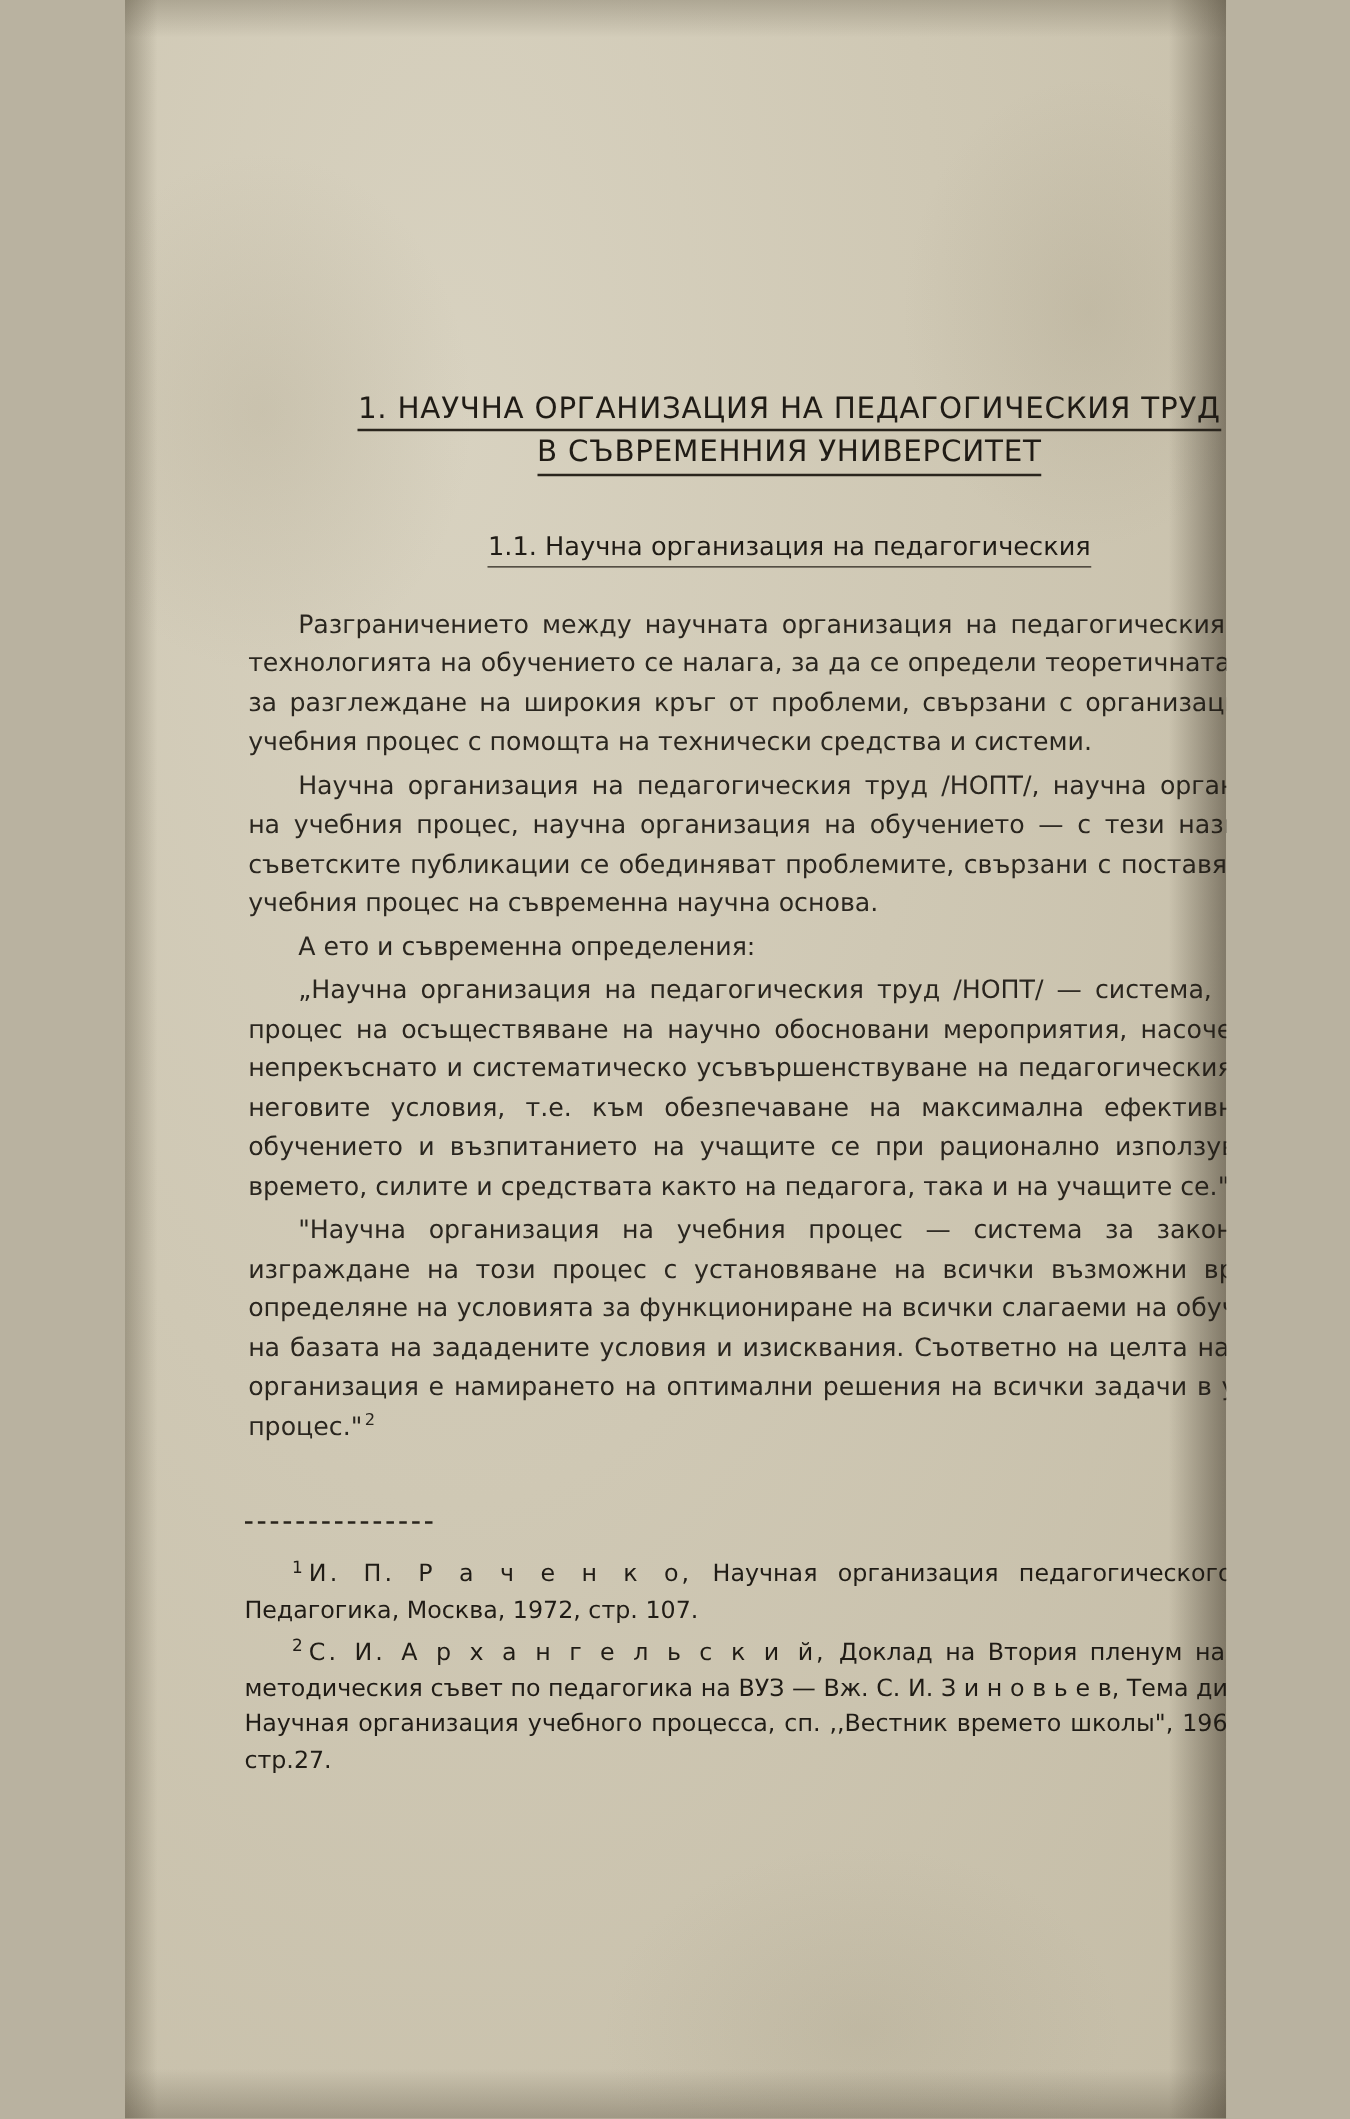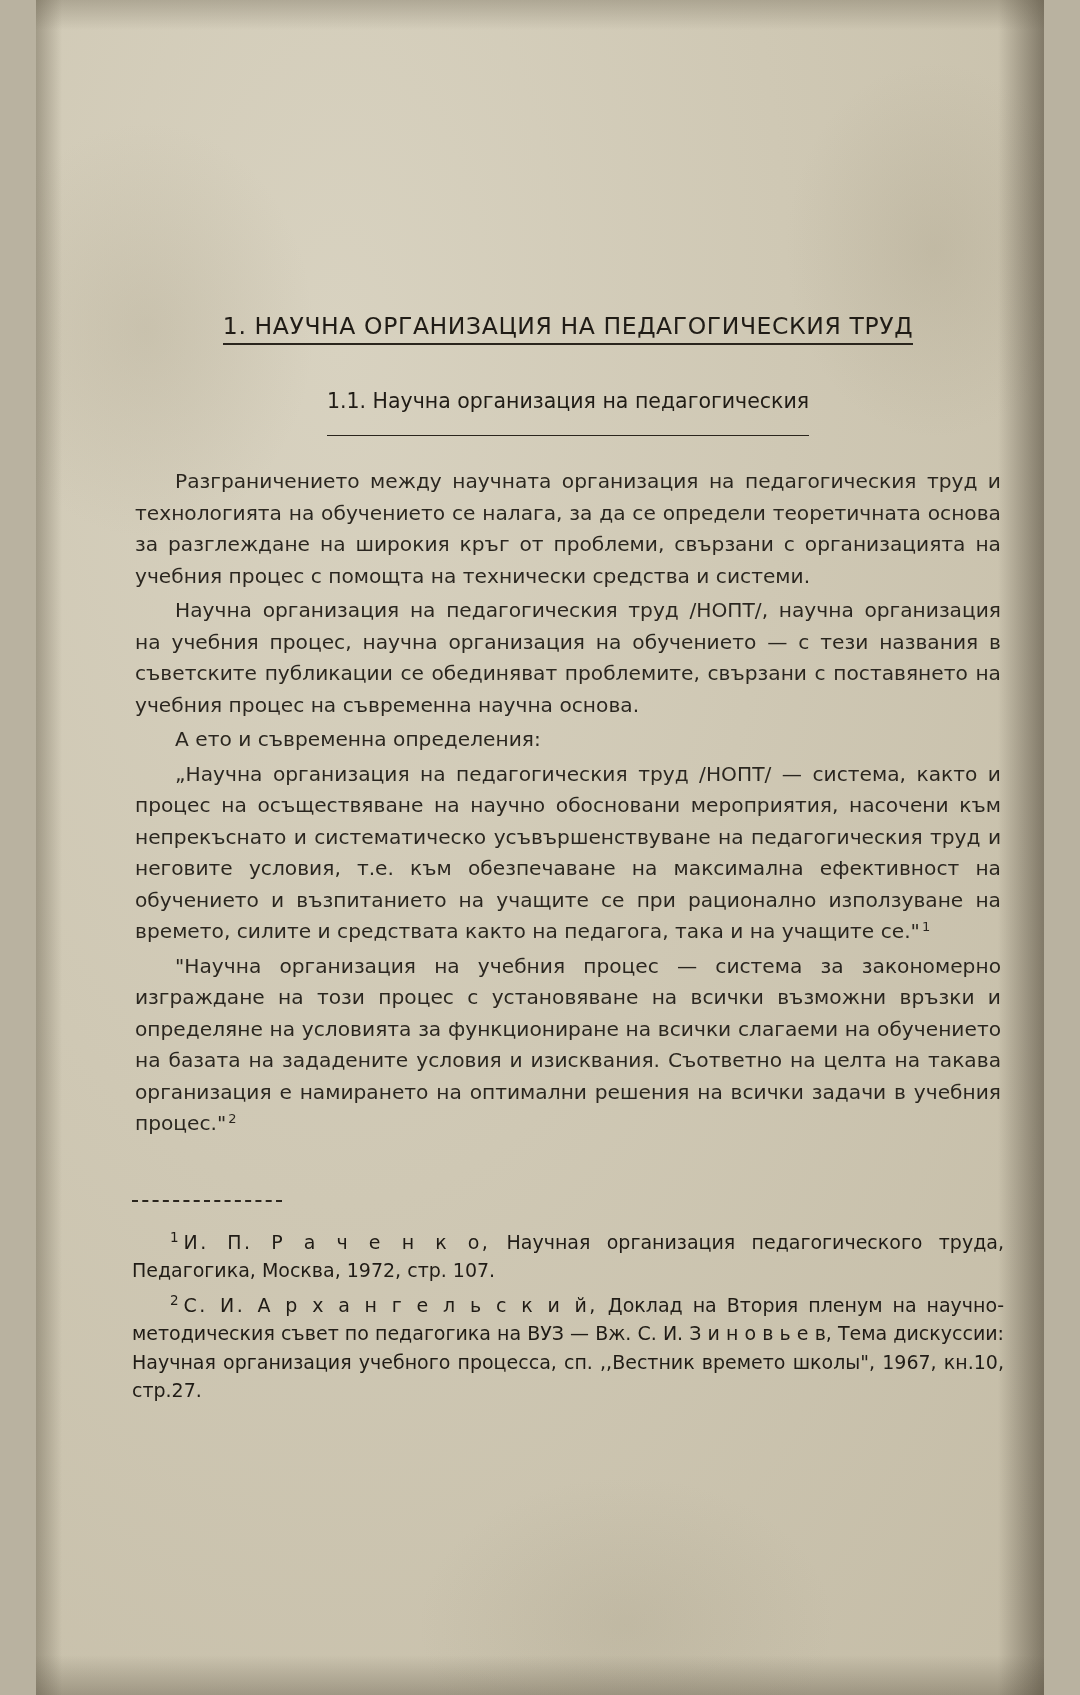--- a/index.html
+++ b/index.html
@@ -2,21 +2,21 @@
 <html lang="bg"><head>
 <meta charset="utf-8">
 <style>
   html, body {
     margin: 0;
     padding: 0;
     background: #b9b2a0;
   }
   .page {
     position: relative;
-    width: 1008px;
+    width: 881px;
     height: 1695px;
     margin: 0 auto;
     background:
       radial-gradient(ellipse at 30% 20%, #d8d2c0 0%, #cfc8b4 45%, #c4bca6 100%);
     overflow: hidden;
     font-family: "DejaVu Sans", sans-serif;
     color: #201c16;
   }
   
   .stain {
@@ -64,21 +64,21 @@
   }
   .subtitle-block {
     text-align: center;
     margin-bottom: 30px;
   }
   .subtitle-line {
     display: inline-block;
     font-size: 20.5px;
     line-height: 1.4;
     border-bottom: 1.6px solid #2a251d;
-    padding-bottom: 19px;
+    padding-bottom: 1px;
     white-space: nowrap;
   }
   p.body {
     margin: 3px;
     font-size: 20.2px;
     line-height: 1.56;
     text-align: justify;
     text-justify: inter-word;
     text-indent: 40px;
     hyphens: manual;
@@ -126,20 +126,21 @@
   <div class="stain s3"></div>
   <div class="edge-left"></div>
   <div class="edge-right"></div>
   <div class="edge-top"></div>
   <div class="edge-bottom"></div>
 
   <div class="content">
 
     <div class="title-block">
       <div class="title-line">1. НАУЧНА ОРГАНИЗАЦИЯ НА ПЕДАГОГИЧЕСКИЯ ТРУД</div><br>
+      <div class="title-line">В СЪВРЕМЕННИЯ УНИВЕРСИТЕТ</div>
     </div>
 
     <div class="subtitle-block">
       <div class="subtitle-line">1.1. Научна организация на педагогическия</div><br>
     </div>
 
     <p class="body ink-fade">Разграничението между научната организация на педагогическия труд и технологията на обучението се налага, за да се определи теоретичната основа за разглеждане на широкия кръг от проблеми, свързани с организацията на учебния процес с помощта на технически средства и системи.</p>
     <p class="body ink-fade">Научна организация на педагогическия труд /НОПТ/, научна организация на учебния процес, научна организация на обучението — с тези названия в съветските публикации се обединяват проблемите, свързани с поставянето на учебния процес на съвременна научна основа.</p>
     <p class="body ink-fade">А ето и съвременна определения:</p>
 

